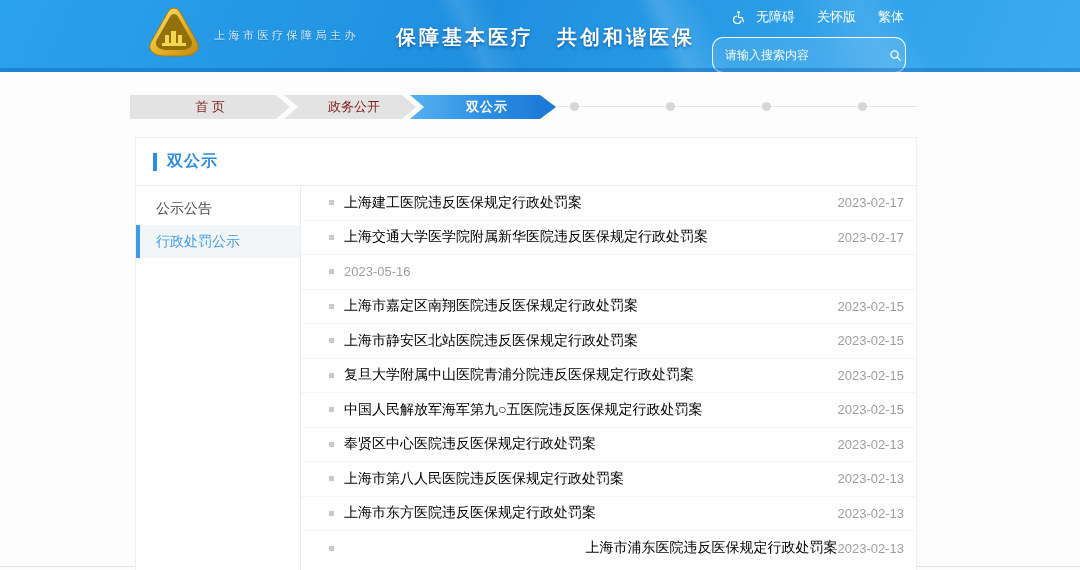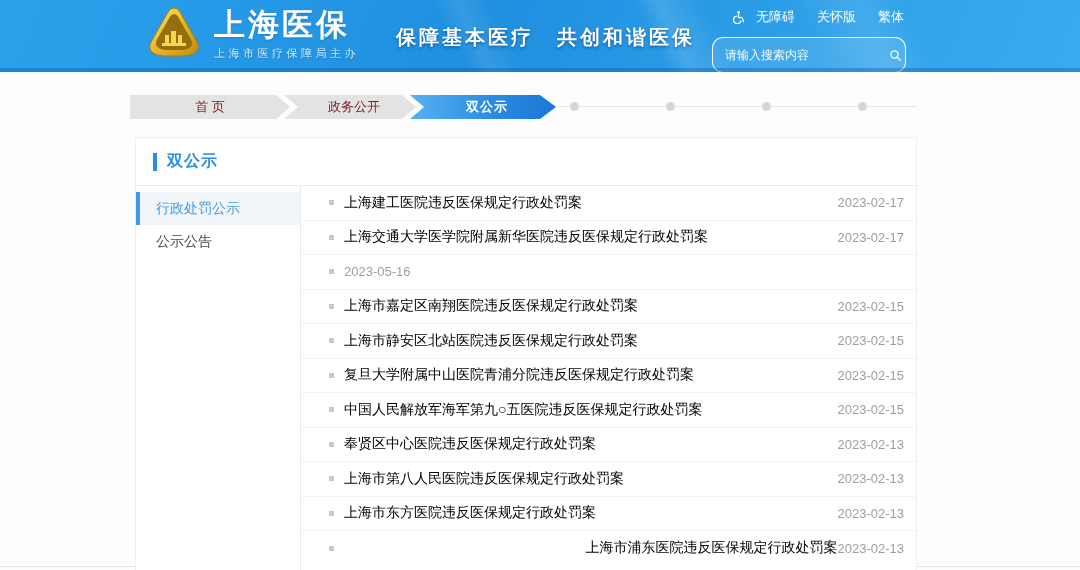--- a/index.html
+++ b/index.html
@@ -97,21 +97,20 @@
           </linearGradient>
         </defs>
         <path d="M30 4 Q34 4 36 8 L53 38 Q56 44 52 48 Q48 52 40 52 L20 52 Q12 52 8 48 Q4 44 7 38 L24 8 Q26 4 30 4 Z" fill="url(#gold)" stroke="#a87a08" stroke-width="1"></path>
         <path d="M30 10 Q32.6 10 34 12.8 L47 35.5 Q49.4 40 46.4 43 Q43.4 46 37.5 46 L22.5 46 Q16.6 46 13.6 43 Q10.6 40 13 35.5 L26 12.8 Q27.4 10 30 10 Z" fill="#93700c"></path>
         <rect x="21" y="31" width="4" height="8" fill="#f6d64f"></rect>
         <rect x="27" y="27" width="5" height="12" fill="#f6d64f"></rect>
         <rect x="34" y="31" width="4" height="8" fill="#f6d64f"></rect>
         <rect x="18" y="39" width="24" height="3" fill="#f6d64f"></rect>
       </svg>
       <div class="brand-text">
-        <div class="site-title">上海医保</div>
         <div class="site-subtitle">上海市医疗保障局主办</div>
       </div>
     </div>
 
     <div class="slogan">保障基本医疗　共创和谐医保</div>
 
     <div class="top-links">
       <div class="top-link">
         <svg width="14" height="14" viewBox="0 0 24 24">
           <circle cx="13" cy="4" r="2.4" fill="#fff"></circle>
@@ -154,22 +153,22 @@
 
   <div class="fullwidth-rule"></div>
 
   <div class="card">
     <div class="card-head">
       <div class="title-bar"></div>
       <div class="section-title">双公示</div>
     </div>
     <div class="card-body">
       <div class="side-nav">
+        <div class="side-item">公示公告</div>
         <div class="side-item active">行政处罚公示</div>
-        <div class="side-item">公示公告</div>
       </div>
       <div class="news-list">
 
           <div class="news-row">
             <div class="news-bullet"></div>
             <div class="news-title">上海建工医院违反医保规定行政处罚案</div>
             <div class="news-date">2023-02-17</div>
           </div>
 
           <div class="news-row">

